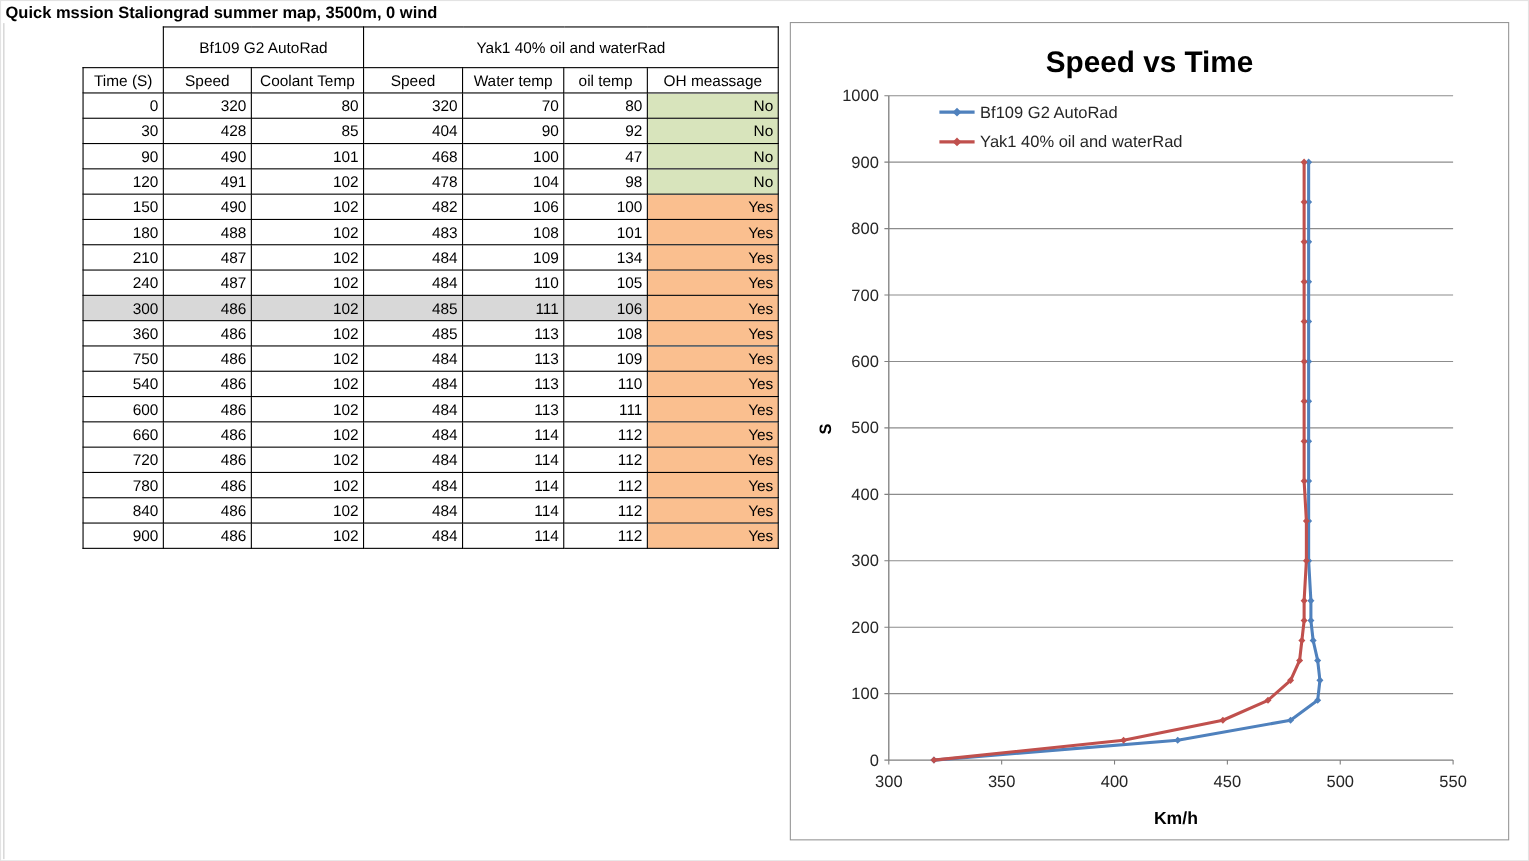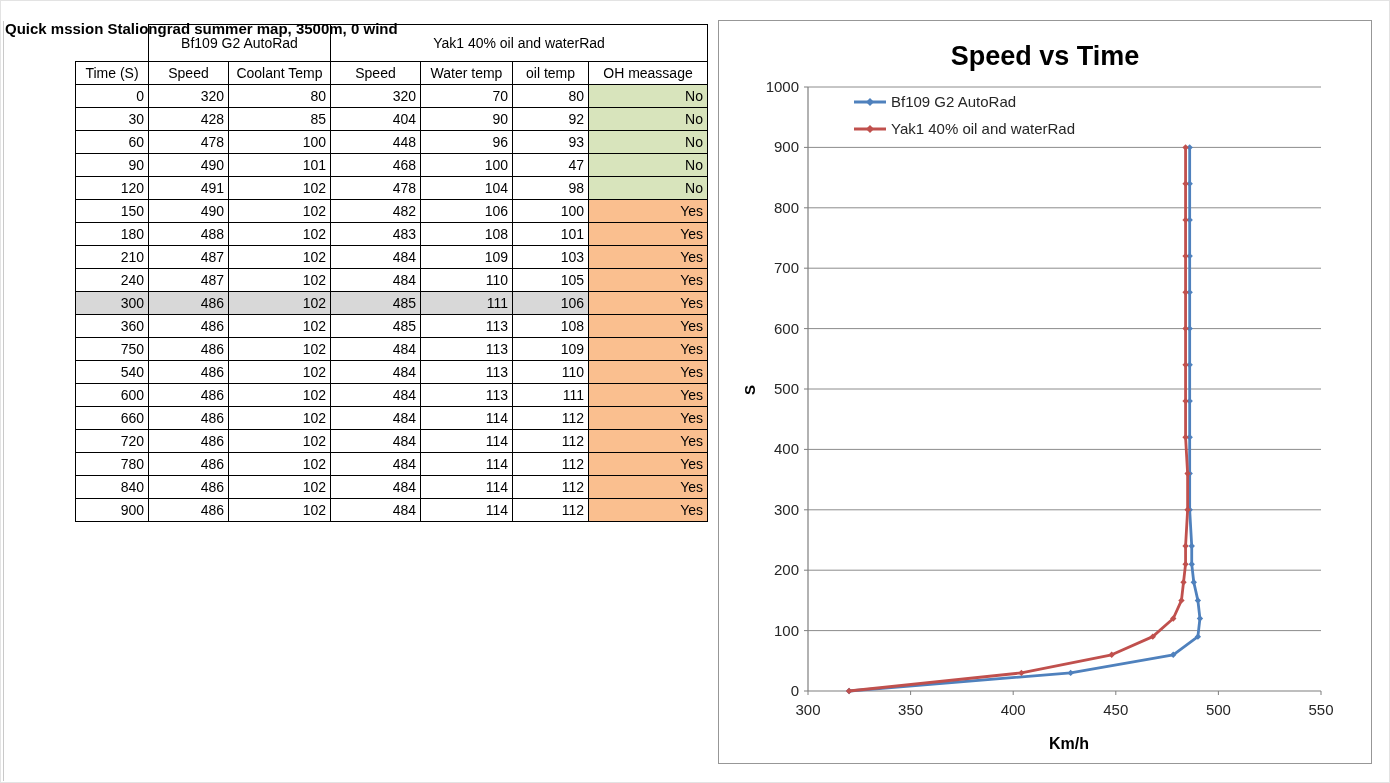--- a/index.html
+++ b/index.html
@@ -2,21 +2,21 @@
 <html><head>
 <meta charset="utf-8">
 <style>
   html,body { margin:0; padding:0; }
   body {
     width:1390px; height:783px; background:#ffffff; position:relative;
     font-family:"Liberation Sans", sans-serif; overflow:hidden;
   }
   .page-frame { position:absolute; left:0; top:0; right:0; bottom:0;
     border:1px solid #e3e3e3; pointer-events:none; }
-  #sheet-title { position:absolute; left:5px; top:20px; font-size:15px;
+  #sheet-title { position:absolute; left:5px; top:3px; font-size:15px;
     font-weight:bold; color:#000; white-space:nowrap; }
   .left-line { position:absolute; left:3px; top:21px; width:1px; height:760px;
     background:#c9c9c9; }
   table#grid { position:absolute; left:75px; top:24px; border-collapse:collapse;
     table-layout:fixed; font-size:14px; color:#000; }
   #grid td, #grid th { border:1px solid #000; padding:0 4px; height:22px;
     font-weight:normal; white-space:nowrap; overflow:hidden; line-height:22px; }
   #grid tr.h1 td.blank { border:none; }
   #grid tr.h1 th { height:36px; text-align:center; vertical-align:middle; }
   #grid th { text-align:center; }
@@ -73,29 +73,20 @@
       <tr>
         <td class="num">30</td>
         <td class="num">428</td>
         <td class="num">85</td>
         <td class="num">404</td>
         <td class="num">90</td>
         <td class="num">92</td>
         <td class="msg" style="background: rgb(216, 228, 188);">No</td>
       </tr>
       <tr>
-        <td class="num">60</td>
-        <td class="num">478</td>
-        <td class="num">100</td>
-        <td class="num">448</td>
-        <td class="num">96</td>
-        <td class="num">93</td>
-        <td class="msg" style="background: rgb(216, 228, 188);">No</td>
-      </tr>
-      <tr>
         <td class="num">90</td>
         <td class="num">490</td>
         <td class="num">101</td>
         <td class="num">468</td>
         <td class="num">100</td>
         <td class="num">47</td>
         <td class="msg" style="background: rgb(216, 228, 188);">No</td>
       </tr>
       <tr>
         <td class="num">120</td>
@@ -123,21 +114,21 @@
         <td class="num">108</td>
         <td class="num">101</td>
         <td class="msg" style="background: rgb(250, 191, 143);">Yes</td>
       </tr>
       <tr>
         <td class="num">210</td>
         <td class="num">487</td>
         <td class="num">102</td>
         <td class="num">484</td>
         <td class="num">109</td>
-        <td class="num">103</td>
+        <td class="num">134</td>
         <td class="msg" style="background: rgb(250, 191, 143);">Yes</td>
       </tr>
       <tr>
         <td class="num">240</td>
         <td class="num">487</td>
         <td class="num">102</td>
         <td class="num">484</td>
         <td class="num">110</td>
         <td class="num">105</td>
         <td class="msg" style="background: rgb(250, 191, 143);">Yes</td>

